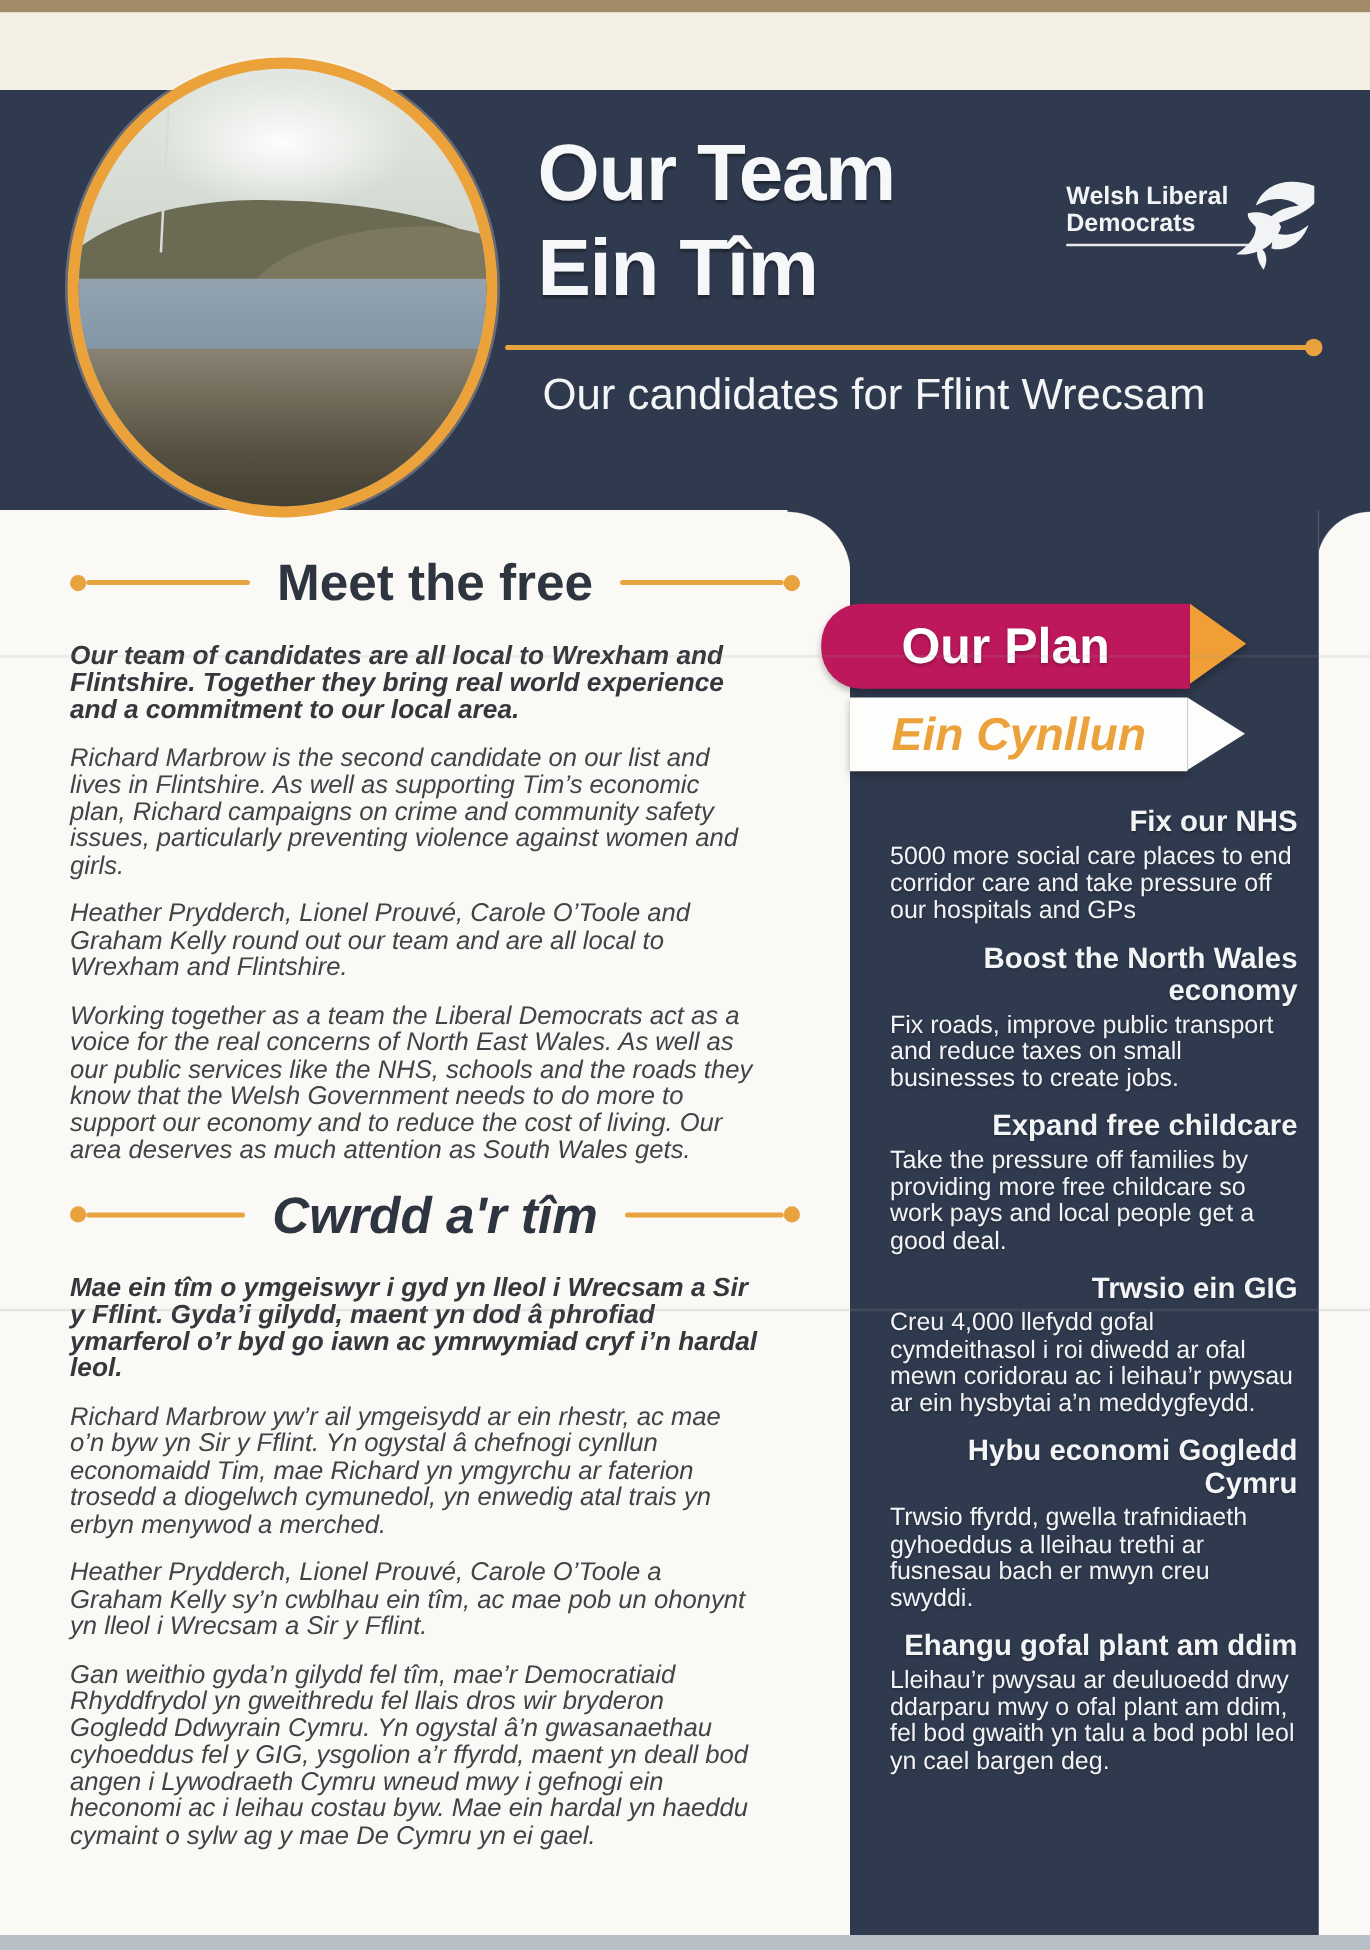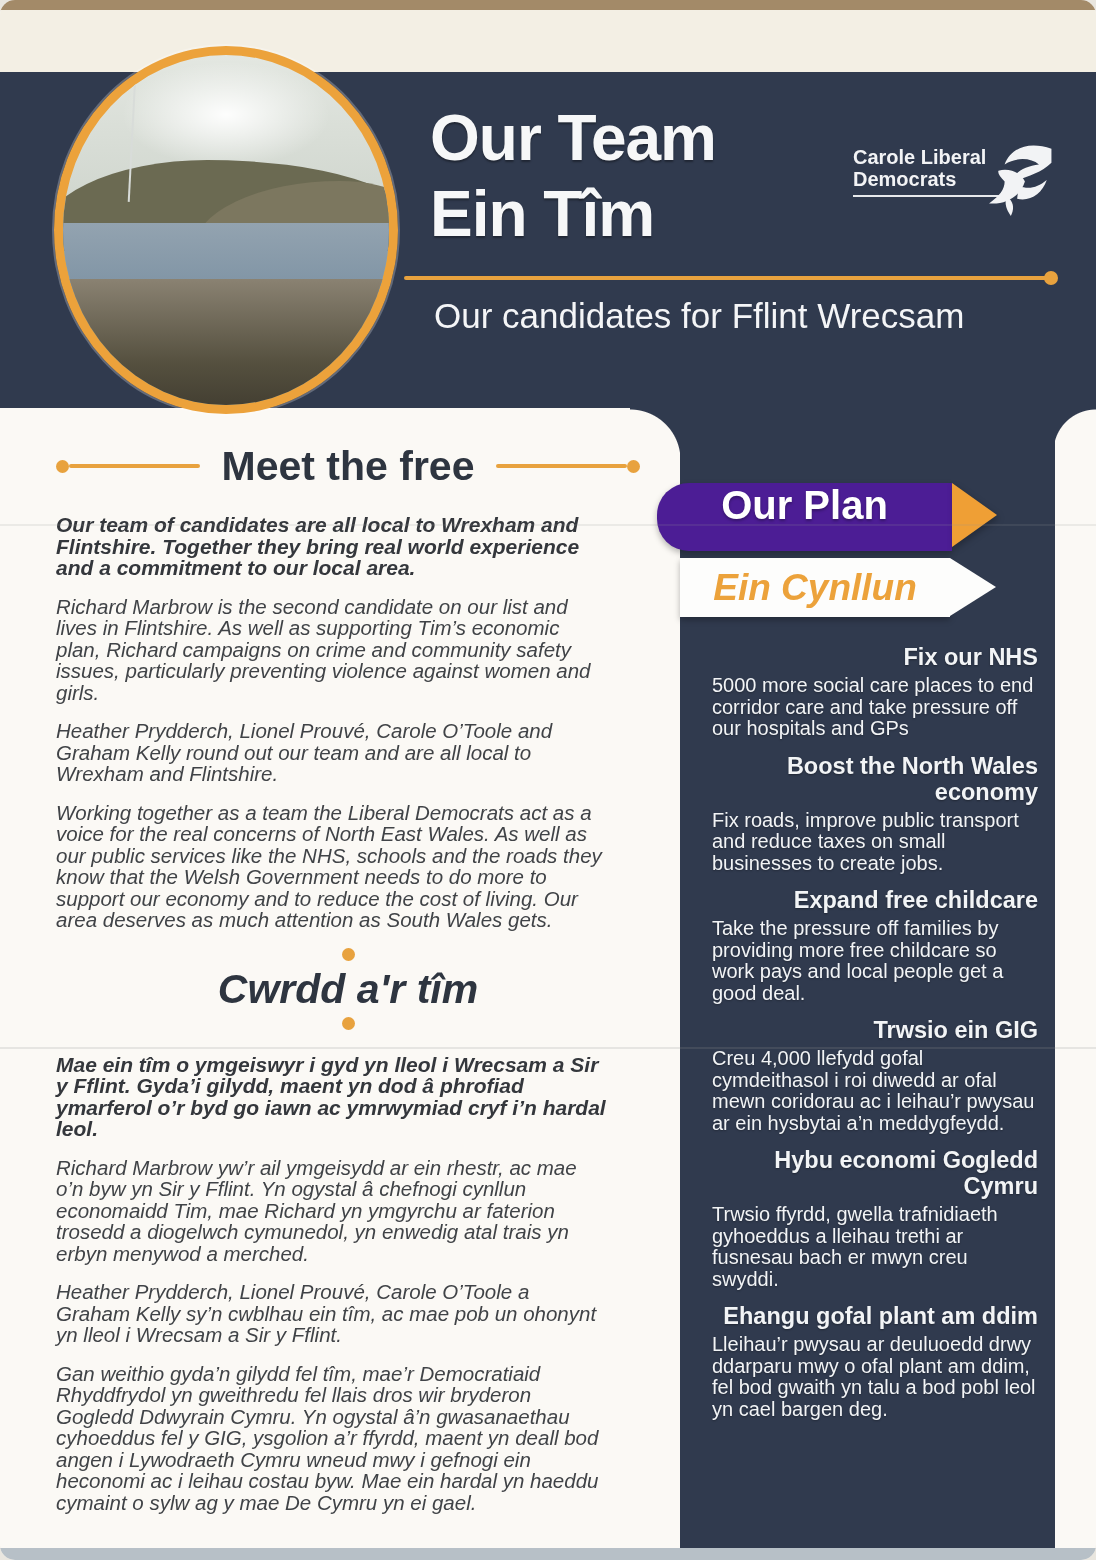--- a/index.html
+++ b/index.html
@@ -1,17 +1,17 @@
 <!DOCTYPE html>
 <html><head>
 <meta charset="utf-8">
 <style>
   html,body{margin:0;padding:0;}
   body{font-family:"Liberation Sans","DejaVu Sans",sans-serif;background:#e9e6df;}
-  .page{position:relative;width:1096px;height:1560px;margin:0 auto;background:#fbf9f5;overflow:hidden;border-radius:15px;}
+  .page{position:relative;width:1096px;height:1560px;margin:0 auto;background:#fbf9f5;overflow:hidden;}
 
   
   .scan-top{position:absolute;left:0;top:0;width:1096px;height:10px;background:#a38a68;}
   .paper-band{position:absolute;left:0;top:10px;width:1096px;height:62px;background:#f3efe4;}
   .bottom-strip{position:absolute;left:0;top:1548px;width:1096px;height:12px;background:#b7c0c7;}
   .crease{position:absolute;left:0;width:1096px;pointer-events:none;background:rgba(150,150,150,0.28);}
   .crease.c1{top:524px;height:2px;opacity:.55;}
   .crease.c2{top:1047px;height:2px;opacity:.7;}
 
   
@@ -81,25 +81,25 @@
   
   .main-col{position:absolute;left:56px;top:442px;width:584px;}
   .rule-heading{display:flex;align-items:center;width:100%;}
   .rule-heading .dot{width:13px;height:13px;border-radius:50%;background:#e8a23e;flex:0 0 auto;}
   .rule-heading .rule{flex:1 1 auto;height:4px;background:#e8a23e;border-radius:2px;}
   .rule-heading h2{flex:0 0 auto;margin:0 22px;color:#2e3540;font-size:41px;font-weight:800;line-height:48px;}
   .rule-heading h2.cy{font-style:italic;}
   .body-text{width:552px;margin-top:24px;color:#404347;font-size:20.5px;line-height:21.5px;}
   .body-text p{margin:0 0 17px 0;font-style:italic;}
   .body-text p.lead{font-weight:700;color:#34373c;font-size:21px;}
-  .rule-heading.second{margin-top:10px;margin-bottom:4px;flex-direction:column;}
-
-  
-  .banner-en{position:absolute;left:657px;top:483px;width:295px;height:68px;background:#4c1d95;
-    border-radius:32px 0 0 32px;box-shadow:0 3px 6px rgba(0,0,0,.28);display:flex;align-items:flex-start;justify-content:center;}
+  .rule-heading.second{margin-top:10px;margin-bottom:4px;}
+
+  
+  .banner-en{position:absolute;left:657px;top:483px;width:295px;height:68px;background:#be185d;
+    border-radius:32px 0 0 32px;box-shadow:0 3px 6px rgba(0,0,0,.28);display:flex;align-items:center;justify-content:center;}
   .banner-en .tip{position:absolute;right:-45px;top:0;width:0;height:0;
     border-top:32px solid transparent;border-bottom:32px solid transparent;border-left:45px solid #ef9f35;
     filter:drop-shadow(2px 3px 3px rgba(0,0,0,.25));}
   .banner-en span{color:#fff;font-size:40px;font-weight:800;text-shadow:0 2px 3px rgba(0,0,0,.3);}
   .banner-cy{position:absolute;left:680px;top:558px;width:270px;height:59px;background:#fdfdfc;
     box-shadow:0 3px 6px rgba(0,0,0,.28);display:flex;align-items:center;justify-content:center;}
   .banner-cy .tip{position:absolute;right:-46px;top:0;width:0;height:0;
     border-top:29.5px solid transparent;border-bottom:29.5px solid transparent;border-left:46px solid #fdfdfc;}
   .banner-cy span{color:#eca23b;font-size:37px;font-weight:800;font-style:italic;}
 
@@ -165,21 +165,21 @@
       </div>
   </div>
 
   <div class="title">
     <div>Our Team</div>
     <div>Ein Tîm</div>
   </div>
 
   <div class="logo">
     <div class="l-top">
-      <div>Carole Liberal</div>
+      <div>Welsh Liberal</div>
       <div>Democrats</div>
     </div>
     <div class="l-sep"></div>
   </div>
   <svg class="bird" viewBox="0 0 100 100">
     <path fill="#f2f3f5" d="M98 10 C70 0 46 8 38 30 C54 20 72 22 82 30 C64 32 50 40 46 54 C64 46 84 42 98 28 Z"></path>
     <path fill="#f2f3f5" d="M30 38 C46 34 60 42 64 52 C58 72 38 82 18 80 C32 70 38 62 38 52 C32 46 29 42 30 38 Z"></path>
     <path fill="#f2f3f5" d="M56 58 C70 62 80 60 92 50 C86 68 70 78 54 74 Z"></path>
     <path fill="#f2f3f5" d="M44 74 C50 80 50 88 46 96 C40 88 38 80 40 74 Z"></path>
   </svg>

